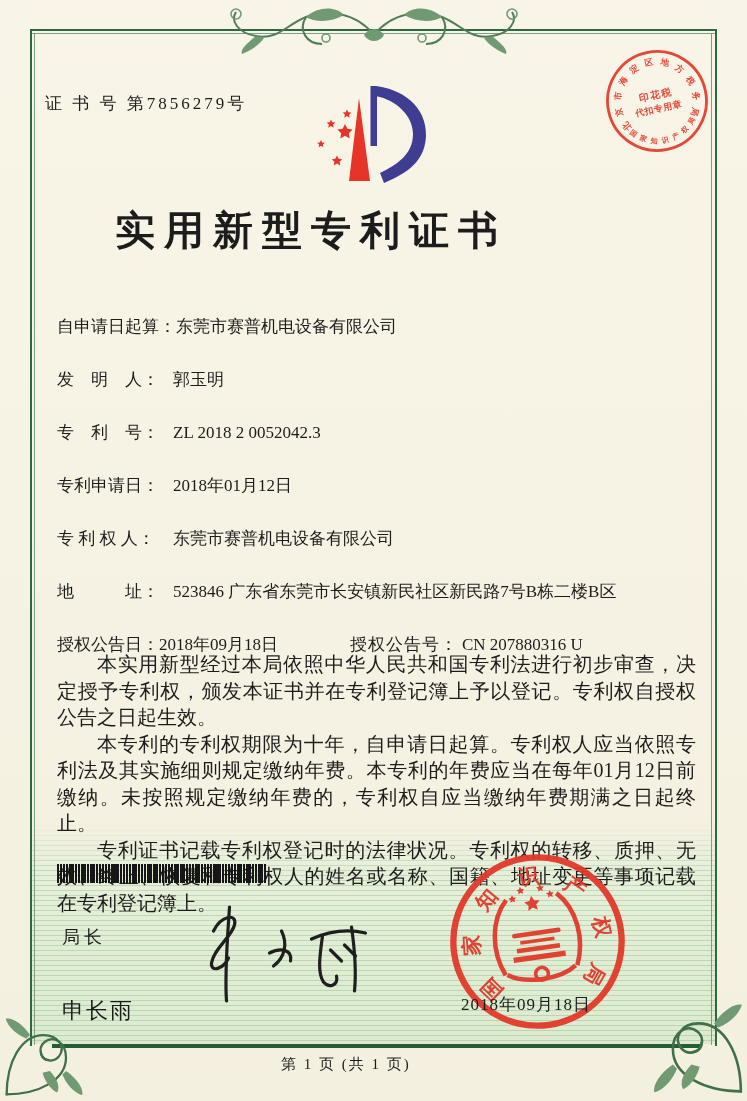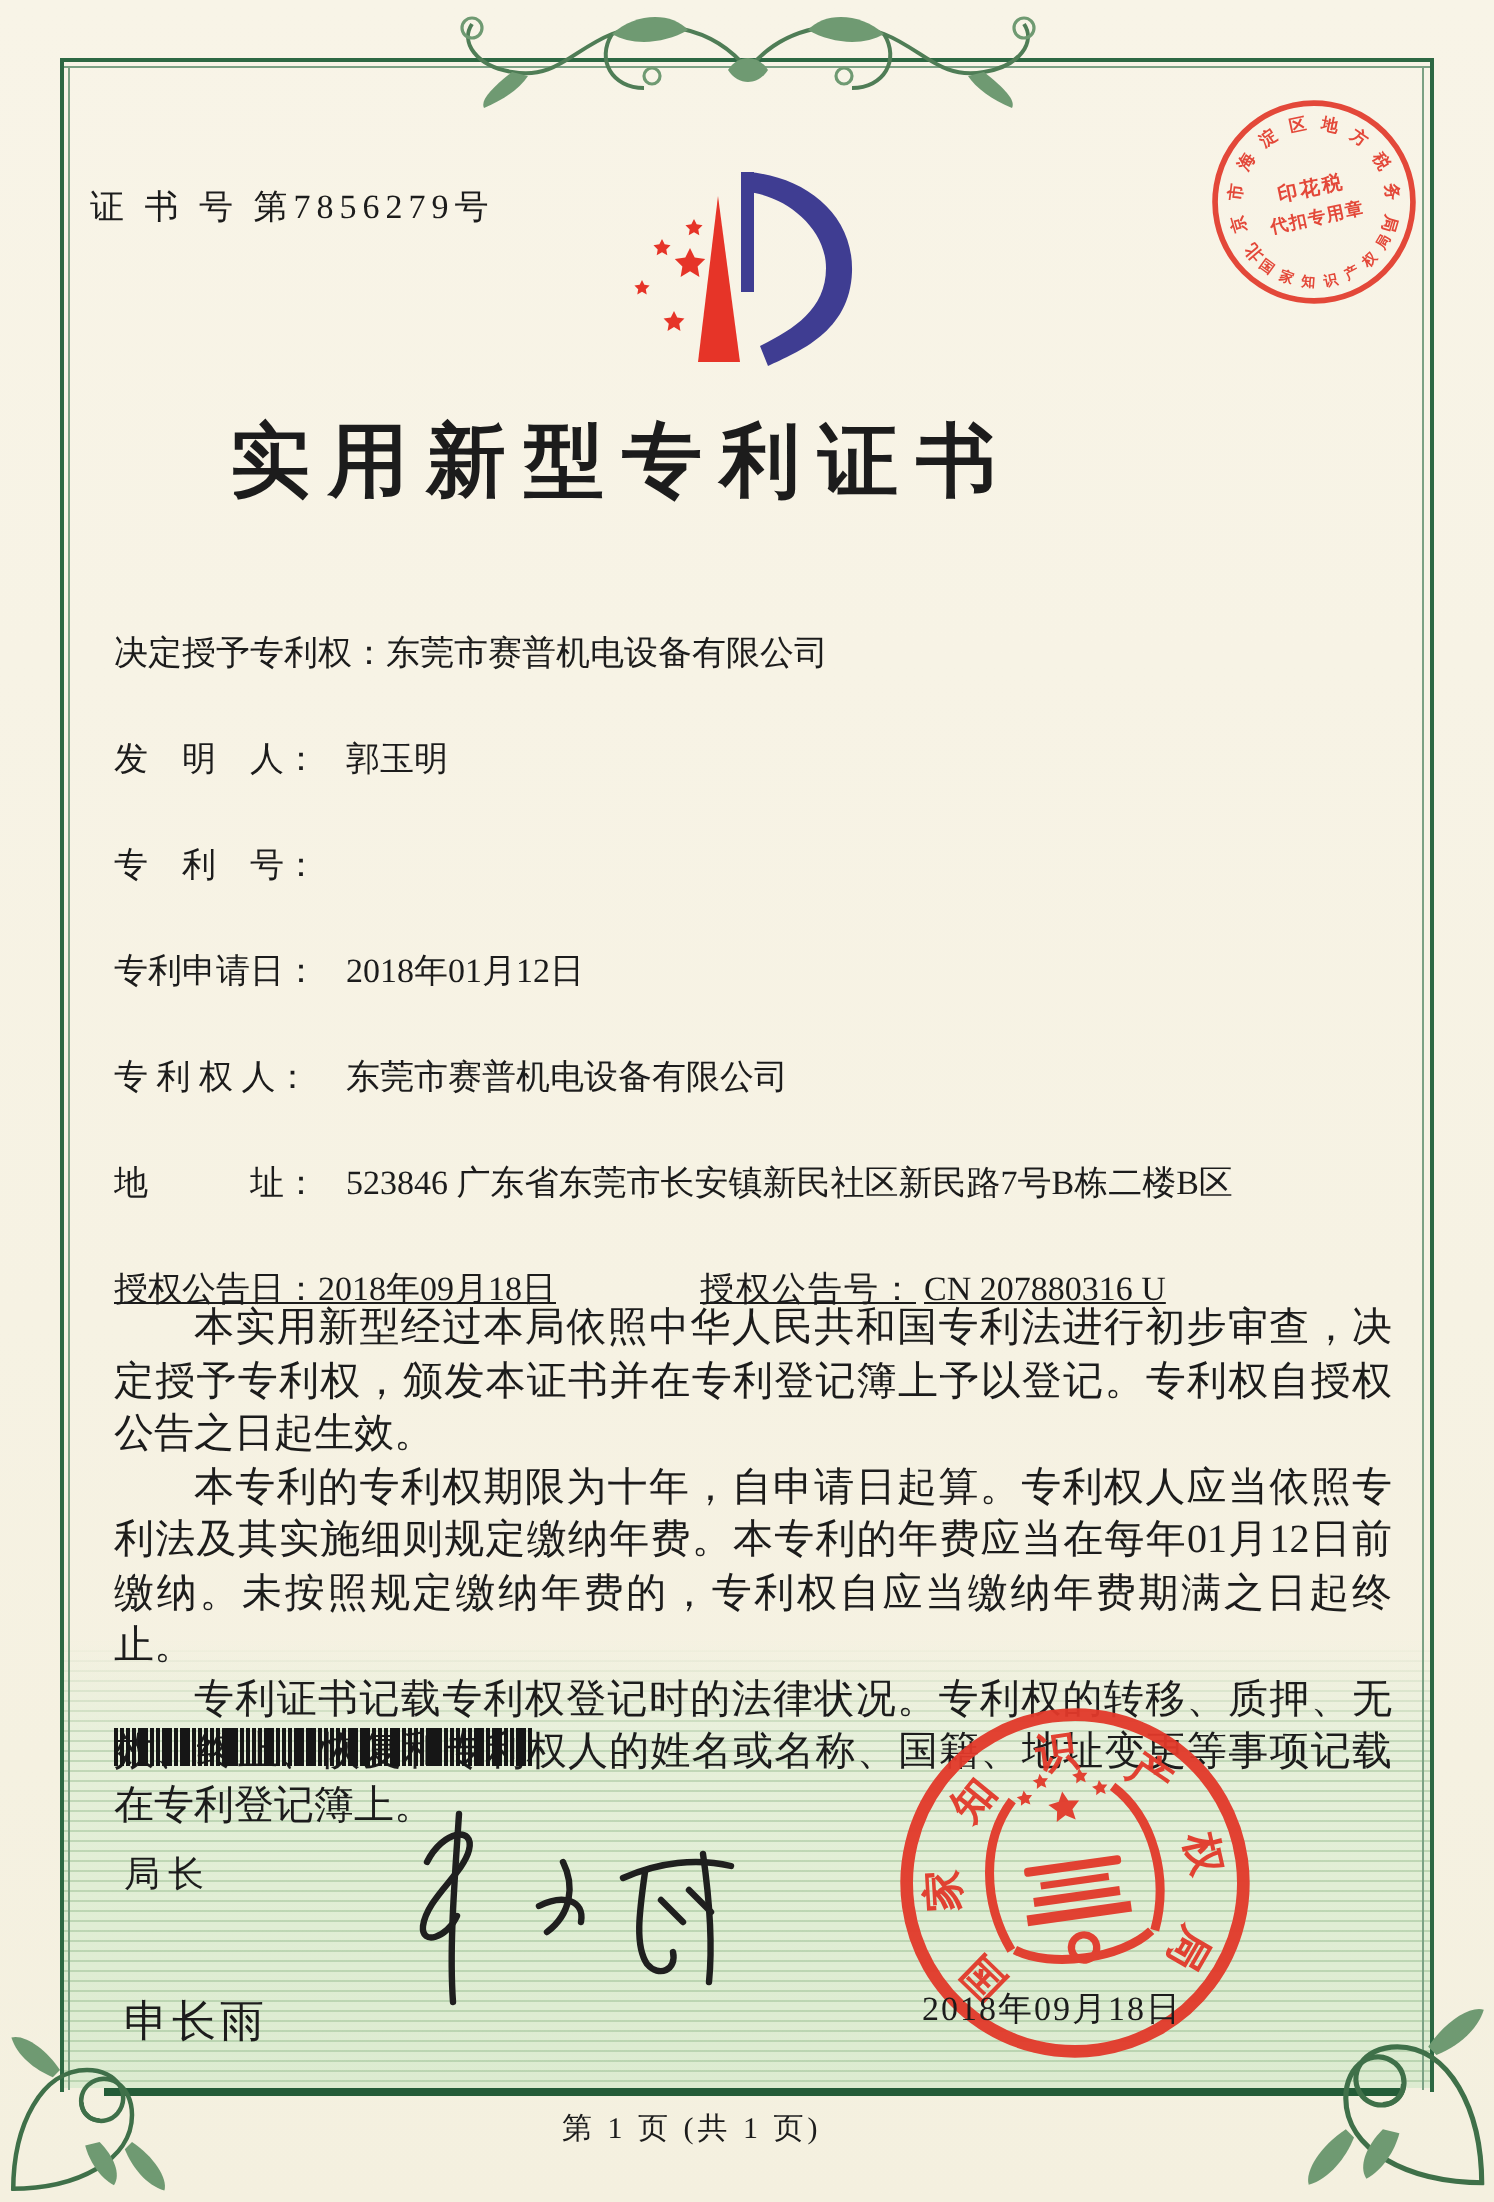--- a/index.html
+++ b/index.html
@@ -34,21 +34,21 @@
   
   .tax-stamp{position:absolute;left:604px;top:48px;width:106px;height:106px;opacity:.92;}
   .tax-stamp text{fill:#e23a2b;font-weight:bold;font-family:"Liberation Serif",serif;}
   
   .fields{position:absolute;left:57px;top:316px;width:640px;font-size:17px;line-height:22px;}
   .row{display:flex;margin-bottom:31px;}
   .row .lab{flex:0 0 116px;white-space:nowrap;}
   .row .val{flex:1;}
   .row .val-narrow{max-width:490px;}
   .row-last{display:flex;}
-  .grp{display:flex;text-decoration:underline;}
+  .grp{display:flex;}
   .grp2{margin-left:72px;align-items:center;}
   .grp2 .lab2{white-space:nowrap;margin-right:4px;letter-spacing:1px;}
   
   .paras{position:absolute;left:57px;top:651px;width:639px;font-size:20px;
          line-height:26.5px;text-align:justify;}
   .paras p{margin:0;text-indent:2em;}
   
   .barcode{position:absolute;left:57px;top:864px;width:209px;height:19px;
     background:
       repeating-linear-gradient(90deg,#161616 0 2px,transparent 2px 3px),
@@ -168,29 +168,30 @@
           <text transform="translate(75.00 132.00) rotate(360.0)" font-size="10">识</text>
           <text transform="translate(90.71 129.79) rotate(344.0)" font-size="10">产</text>
           <text transform="translate(105.21 123.34) rotate(328.0)" font-size="10">权</text>
           <text transform="translate(117.36 113.14) rotate(312.0)" font-size="10">局</text>
         </g>
     </g>
   </svg>
 
   <div class="fields">
     <div class="row">
-      <span class="lab">决定授予专利权：</span>
+      <span class="lab">自申请日起算：</span>
       <span class="val">东莞市赛普机电设备有限公司</span>
     </div>
     <div class="row">
       <span class="lab">发　明　人：</span>
       <span class="val">郭玉明</span>
     </div>
     <div class="row">
       <span class="lab">专　利　号：</span>
+      <span class="val">ZL 2018 2 0052042.3</span>
     </div>
     <div class="row">
       <span class="lab">专利申请日：</span>
       <span class="val">2018年01月12日</span>
     </div>
     <div class="row">
       <span class="lab">专 利 权 人：</span>
       <span class="val">东莞市赛普机电设备有限公司</span>
     </div>
     <div class="row">

